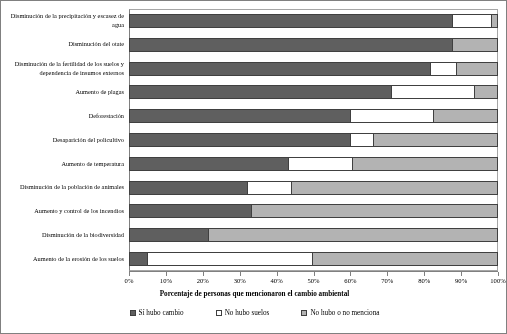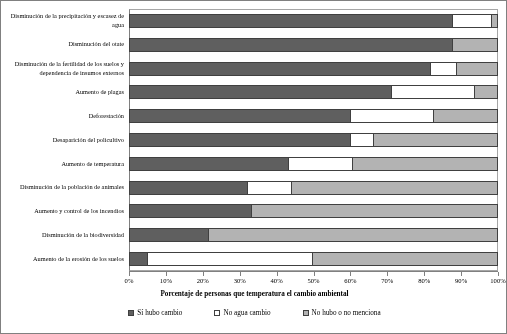--- a/index.html
+++ b/index.html
@@ -264,30 +264,30 @@
       <div class="tick-label" style="left: 223.7px;">30%</div>
       <div class="tick-label" style="left: 260.6px;">40%</div>
       <div class="tick-label" style="left: 297.5px;">50%</div>
       <div class="tick-label" style="left: 334.4px;">60%</div>
       <div class="tick-label" style="left: 371.3px;">70%</div>
       <div class="tick-label" style="left: 408.2px;">80%</div>
       <div class="tick-label" style="left: 445.1px;">90%</div>
       <div class="tick-label" style="left: 482px;">100%</div>
     </div>
 
-  <div id="x-title">Porcentaje de personas que temperatura el cambio ambiental</div>
+  <div id="x-title">Porcentaje de personas que mencionaron el cambio ambiental</div>
 
   <div id="legend">
       <div class="legend-item">
         <span class="legend-swatch si"></span>
         <span class="legend-label">Sí hubo cambio</span>
       </div>
       <div class="legend-item">
         <span class="legend-swatch no"></span>
-        <span class="legend-label">No agua cambio</span>
+        <span class="legend-label">No hubo suelos</span>
       </div>
       <div class="legend-item">
         <span class="legend-swatch ns"></span>
         <span class="legend-label">No hubo o no menciona</span>
       </div>
     </div>
 
 </div>
 
 </body></html>

